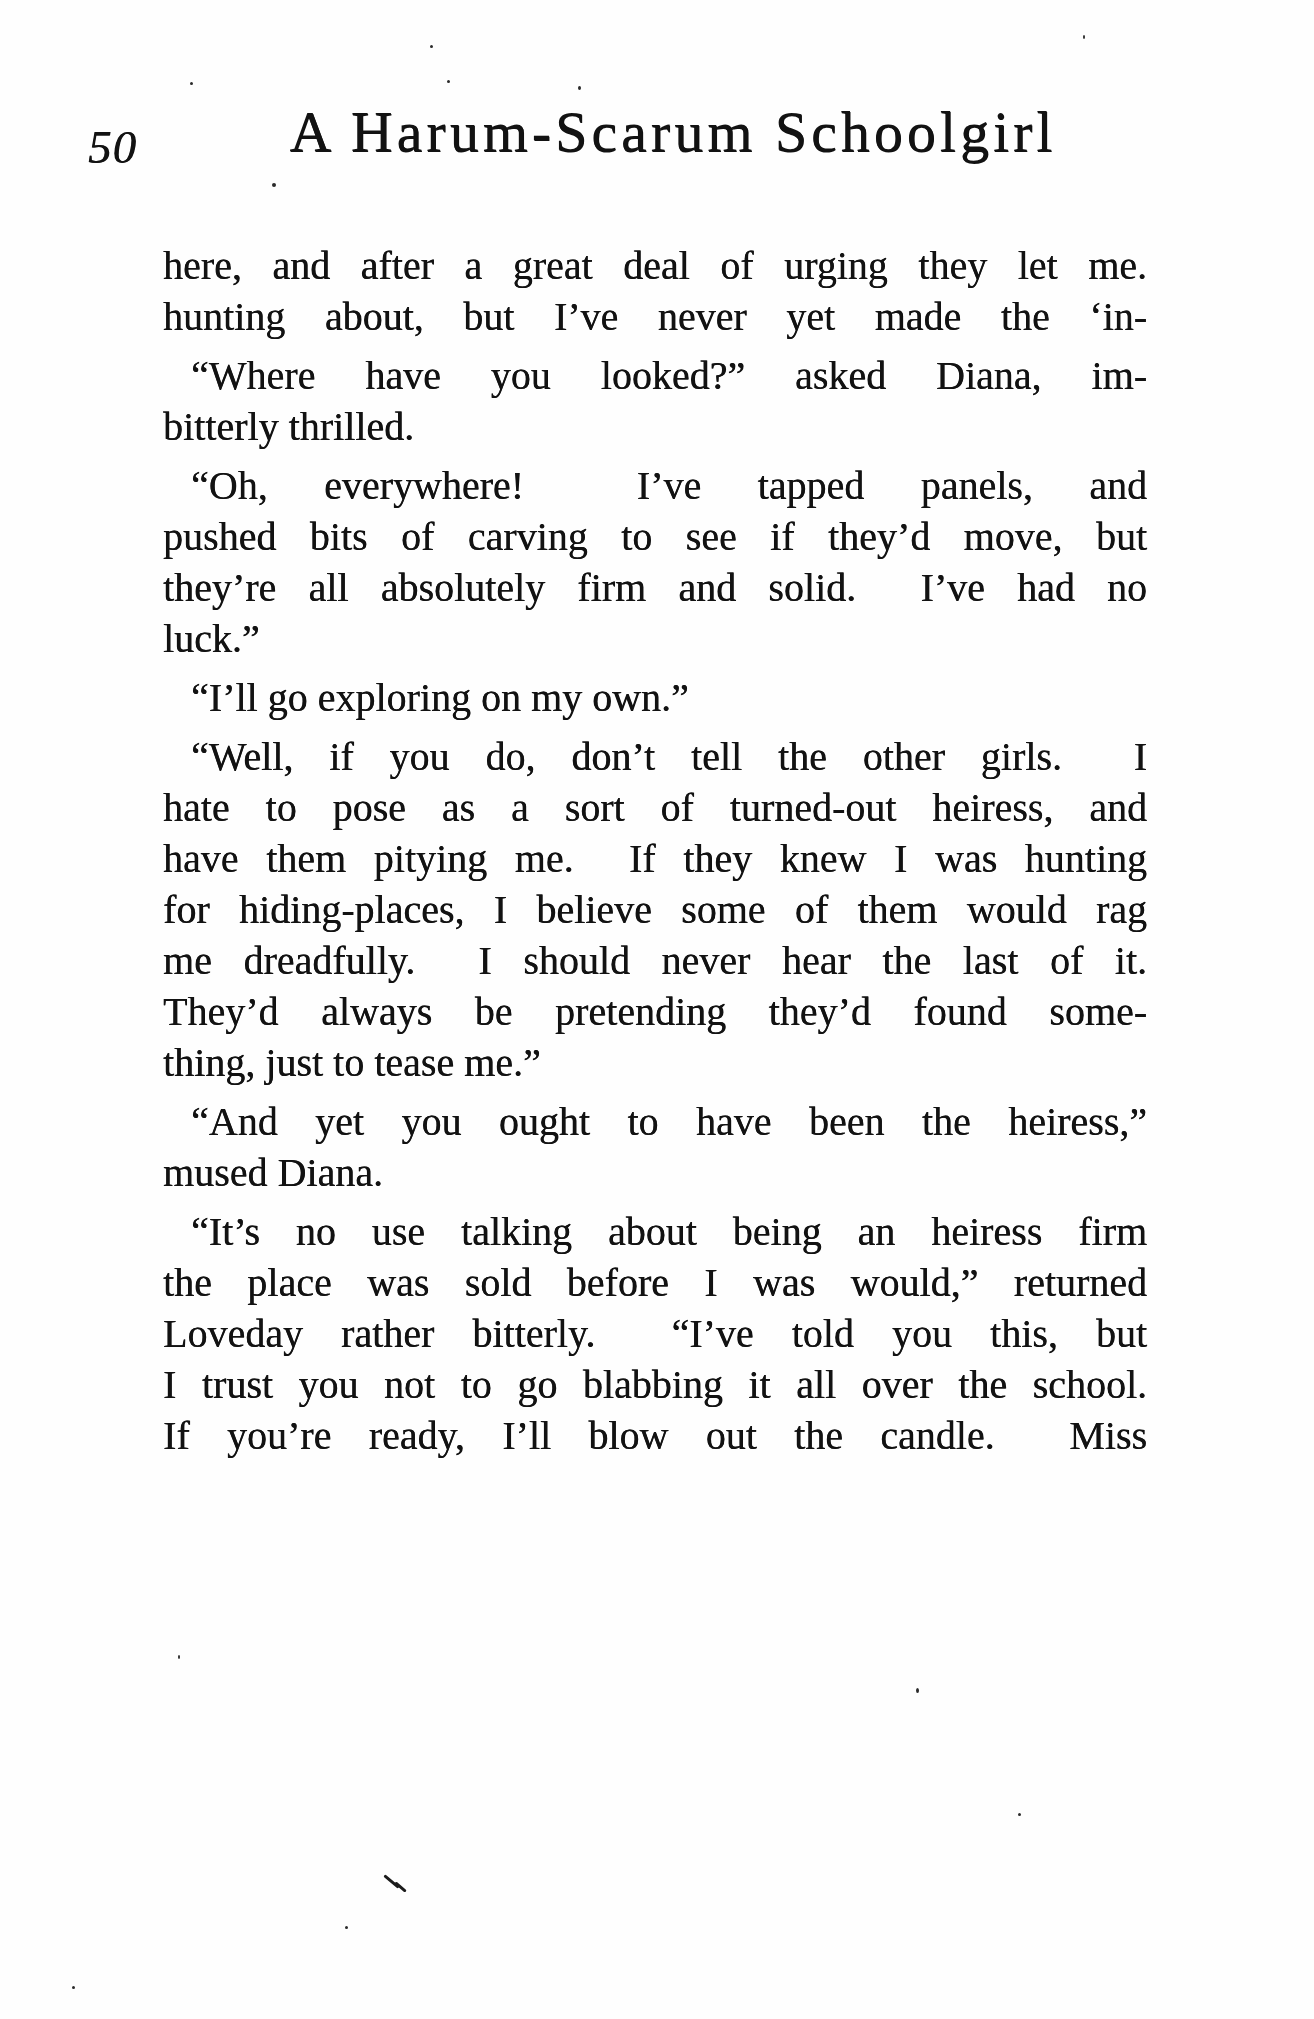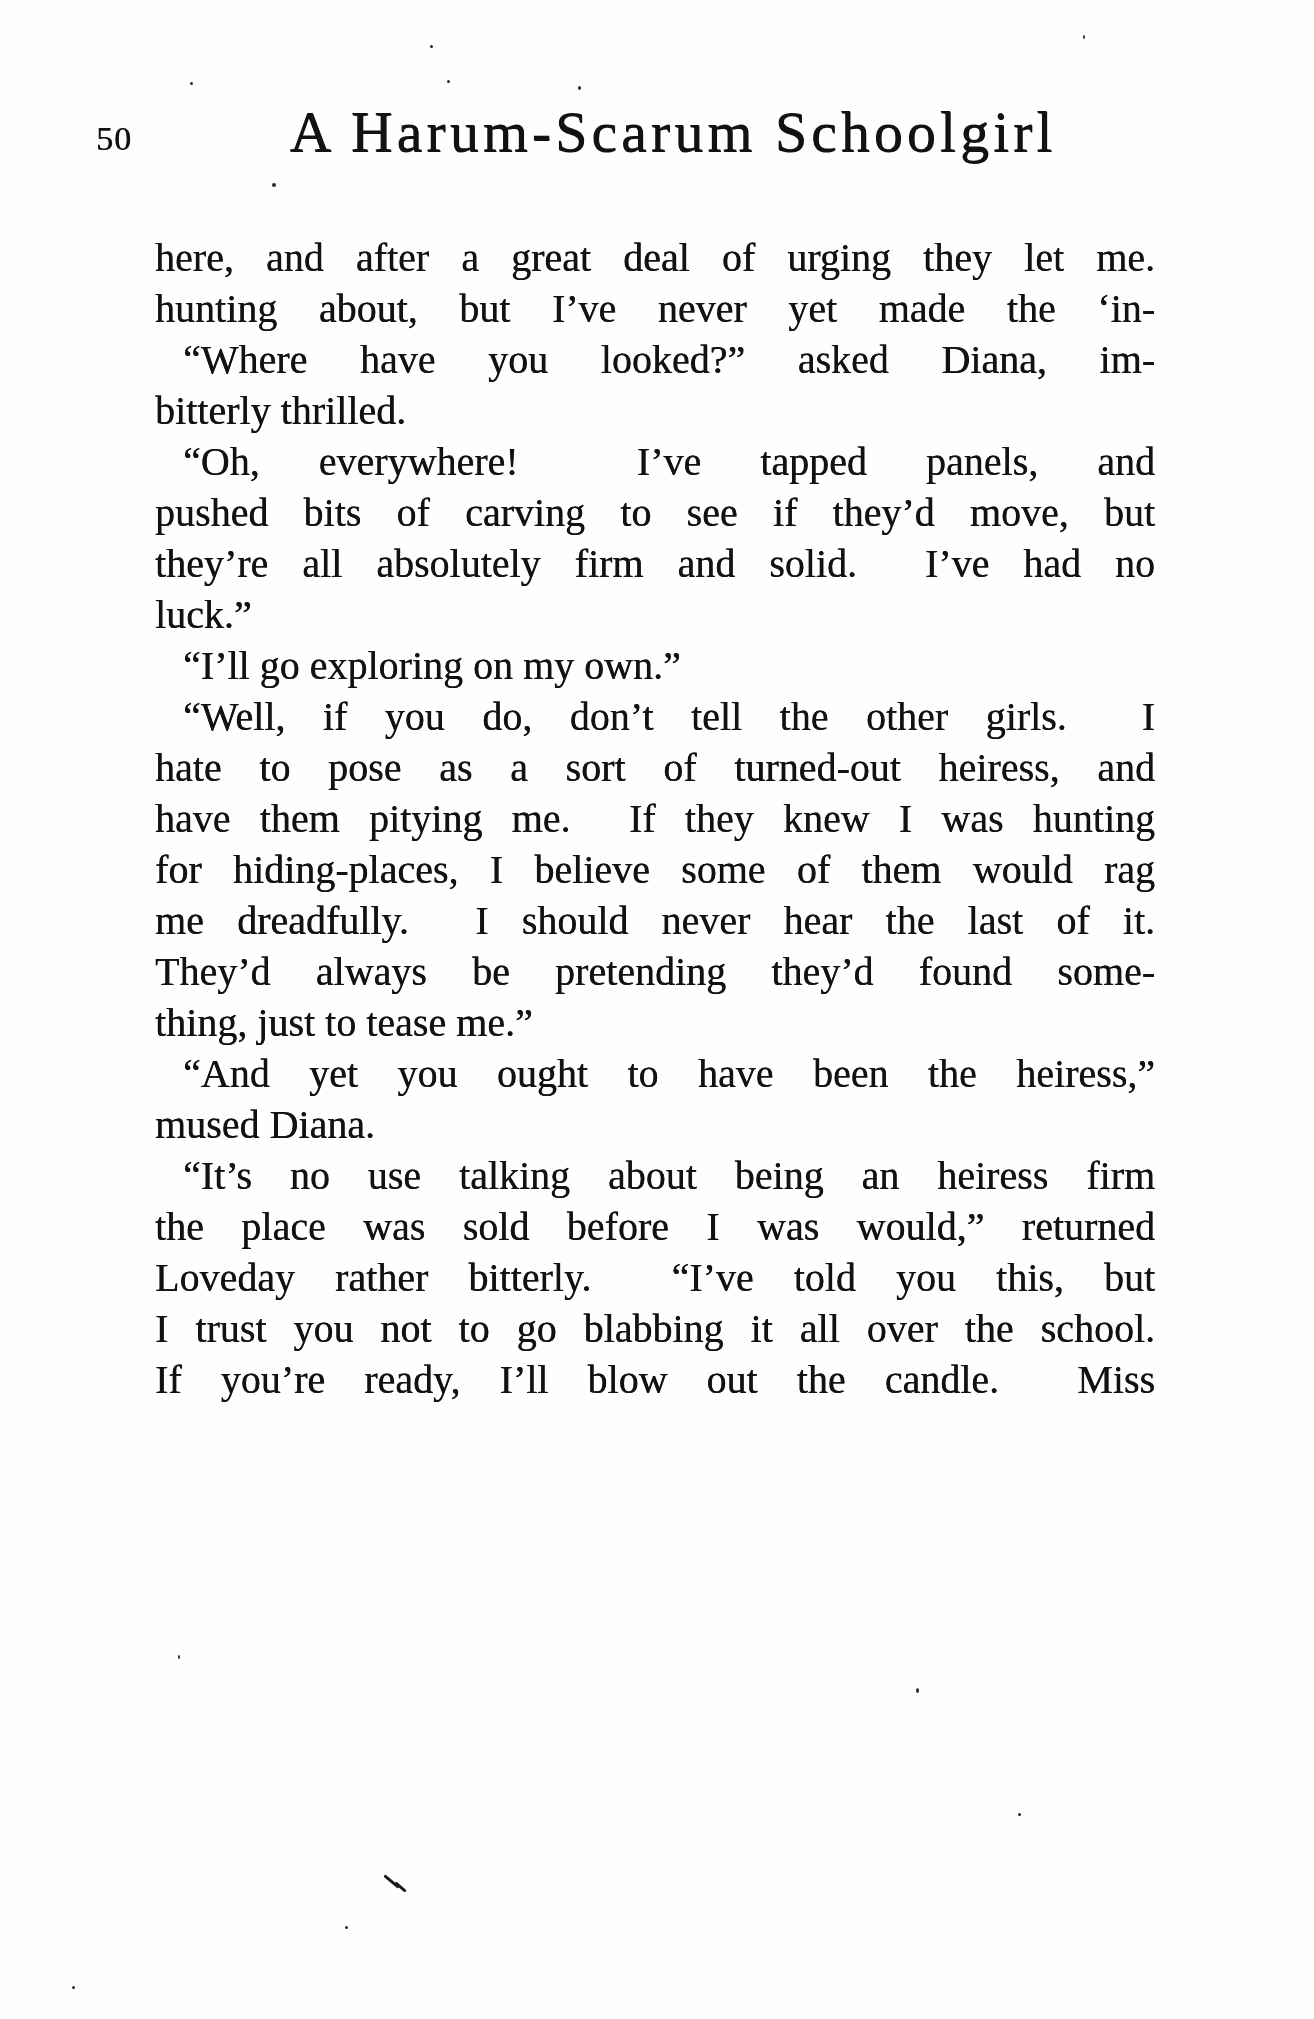--- a/index.html
+++ b/index.html
@@ -18,25 +18,26 @@
   }
   .header {
     position: absolute;
     top: 98px;
     left: 0;
     width: 100%;
     height: 90px;
   }
   .page-number {
     position: absolute;
-    left: 96px;
+    left: 88px;
     top: 22px;
-    font-size: 34px;
+    font-size: 47px;
     letter-spacing: 1px;
     text-shadow: 0.4px 0.4px 0 currentColor;
+    font-style: italic;
   }
   .page-title {
     position: absolute;
     left: 16px;
     top: 0;
     width: 100%;
     text-align: center;
     font-size: 58px;
     letter-spacing: 4px;
     text-shadow: 0.5px 0.5px 0 currentColor;
@@ -44,21 +45,21 @@
   }
   .body-text {
     position: absolute;
     left: 155px;
     top: 232px;
     width: 1000px;
     font-size: 40px;
     line-height: 51px;
     text-shadow: 0.35px 0.35px 0 currentColor;
   }
-  .paragraph { margin: 0; }
+  .paragraph { margin: 8px; }
   .line { width: 100%; }
   .line.just {
     text-align: justify;
     text-align-last: justify;
     -moz-text-align-last: justify;
   }
   .line.left { text-align: left; }
   .paragraph.indent .line:first-child { text-indent: 28px; }
   
   .speck {

